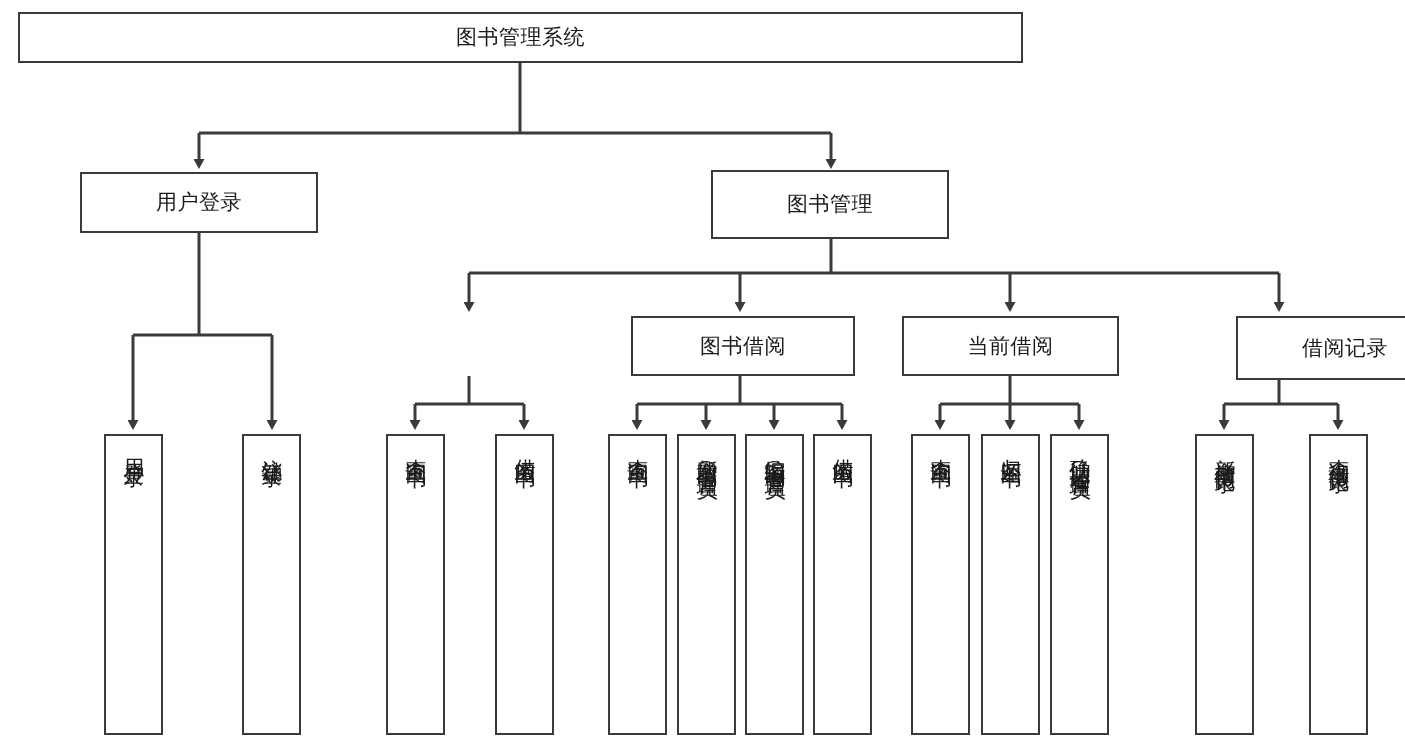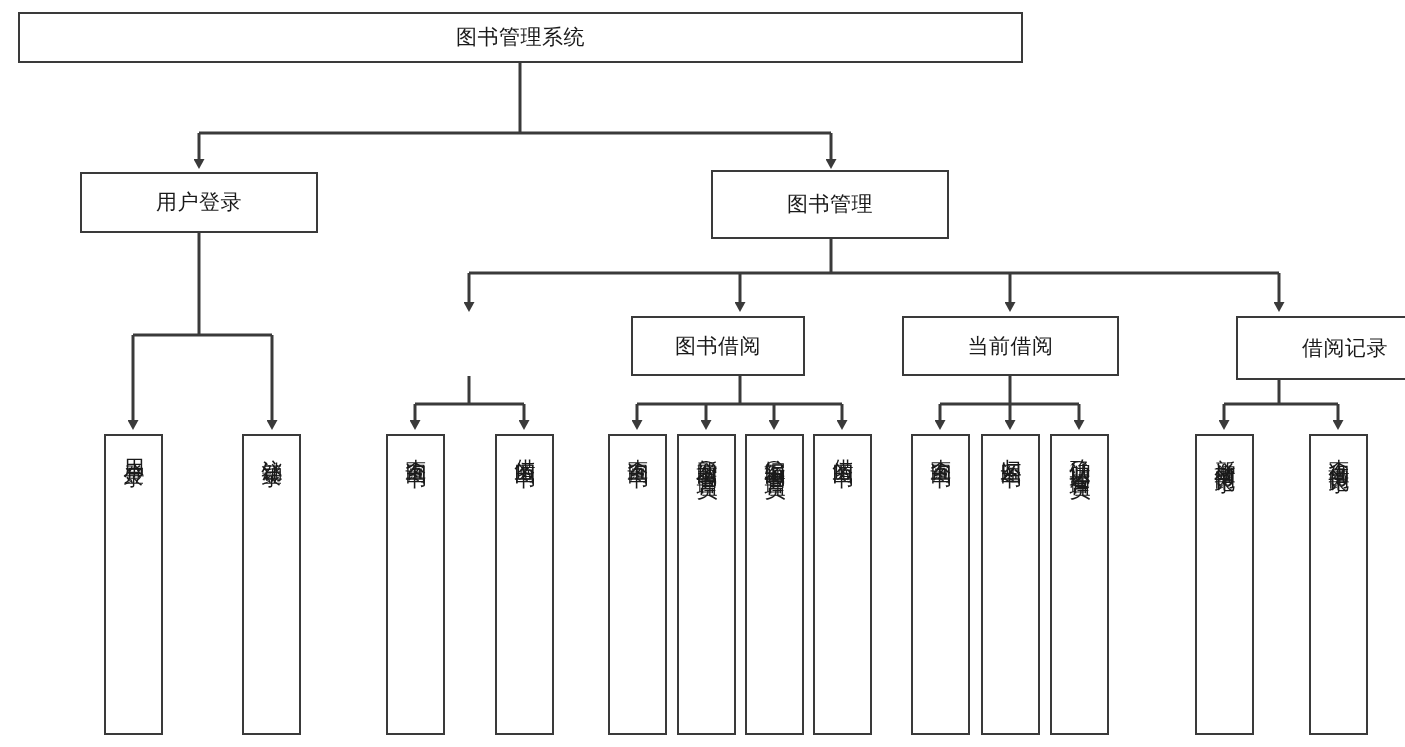--- a/index.html
+++ b/index.html
@@ -122,21 +122,21 @@
     <span>图书管理系统</span>
   </div>
 
   <div class="node horiz" style="left:80px; top:172px; width:238px; height:61px;">
     <span>用户登录</span>
   </div>
   <div class="node horiz" style="left:711px; top:170px; width:238px; height:69px;">
     <span>图书管理</span>
   </div>
 
-  <div class="node horiz" style="left:631px; top:316px; width:174px; height:60px;">
+  <div class="node horiz" style="left:631px; top:316px; width:224px; height:60px;">
     <span>图书借阅</span>
   </div>
   <div class="node horiz" style="left:902px; top:316px; width:217px; height:60px;">
     <span>当前借阅</span>
   </div>
   <div class="node horiz" style="left:1236px; top:316px; width:218px; height:64px;">
     <span>借阅记录</span>
   </div>
 
   <div class="node vert" style="left:104px; top:434px; width:59px; height:301px;">

